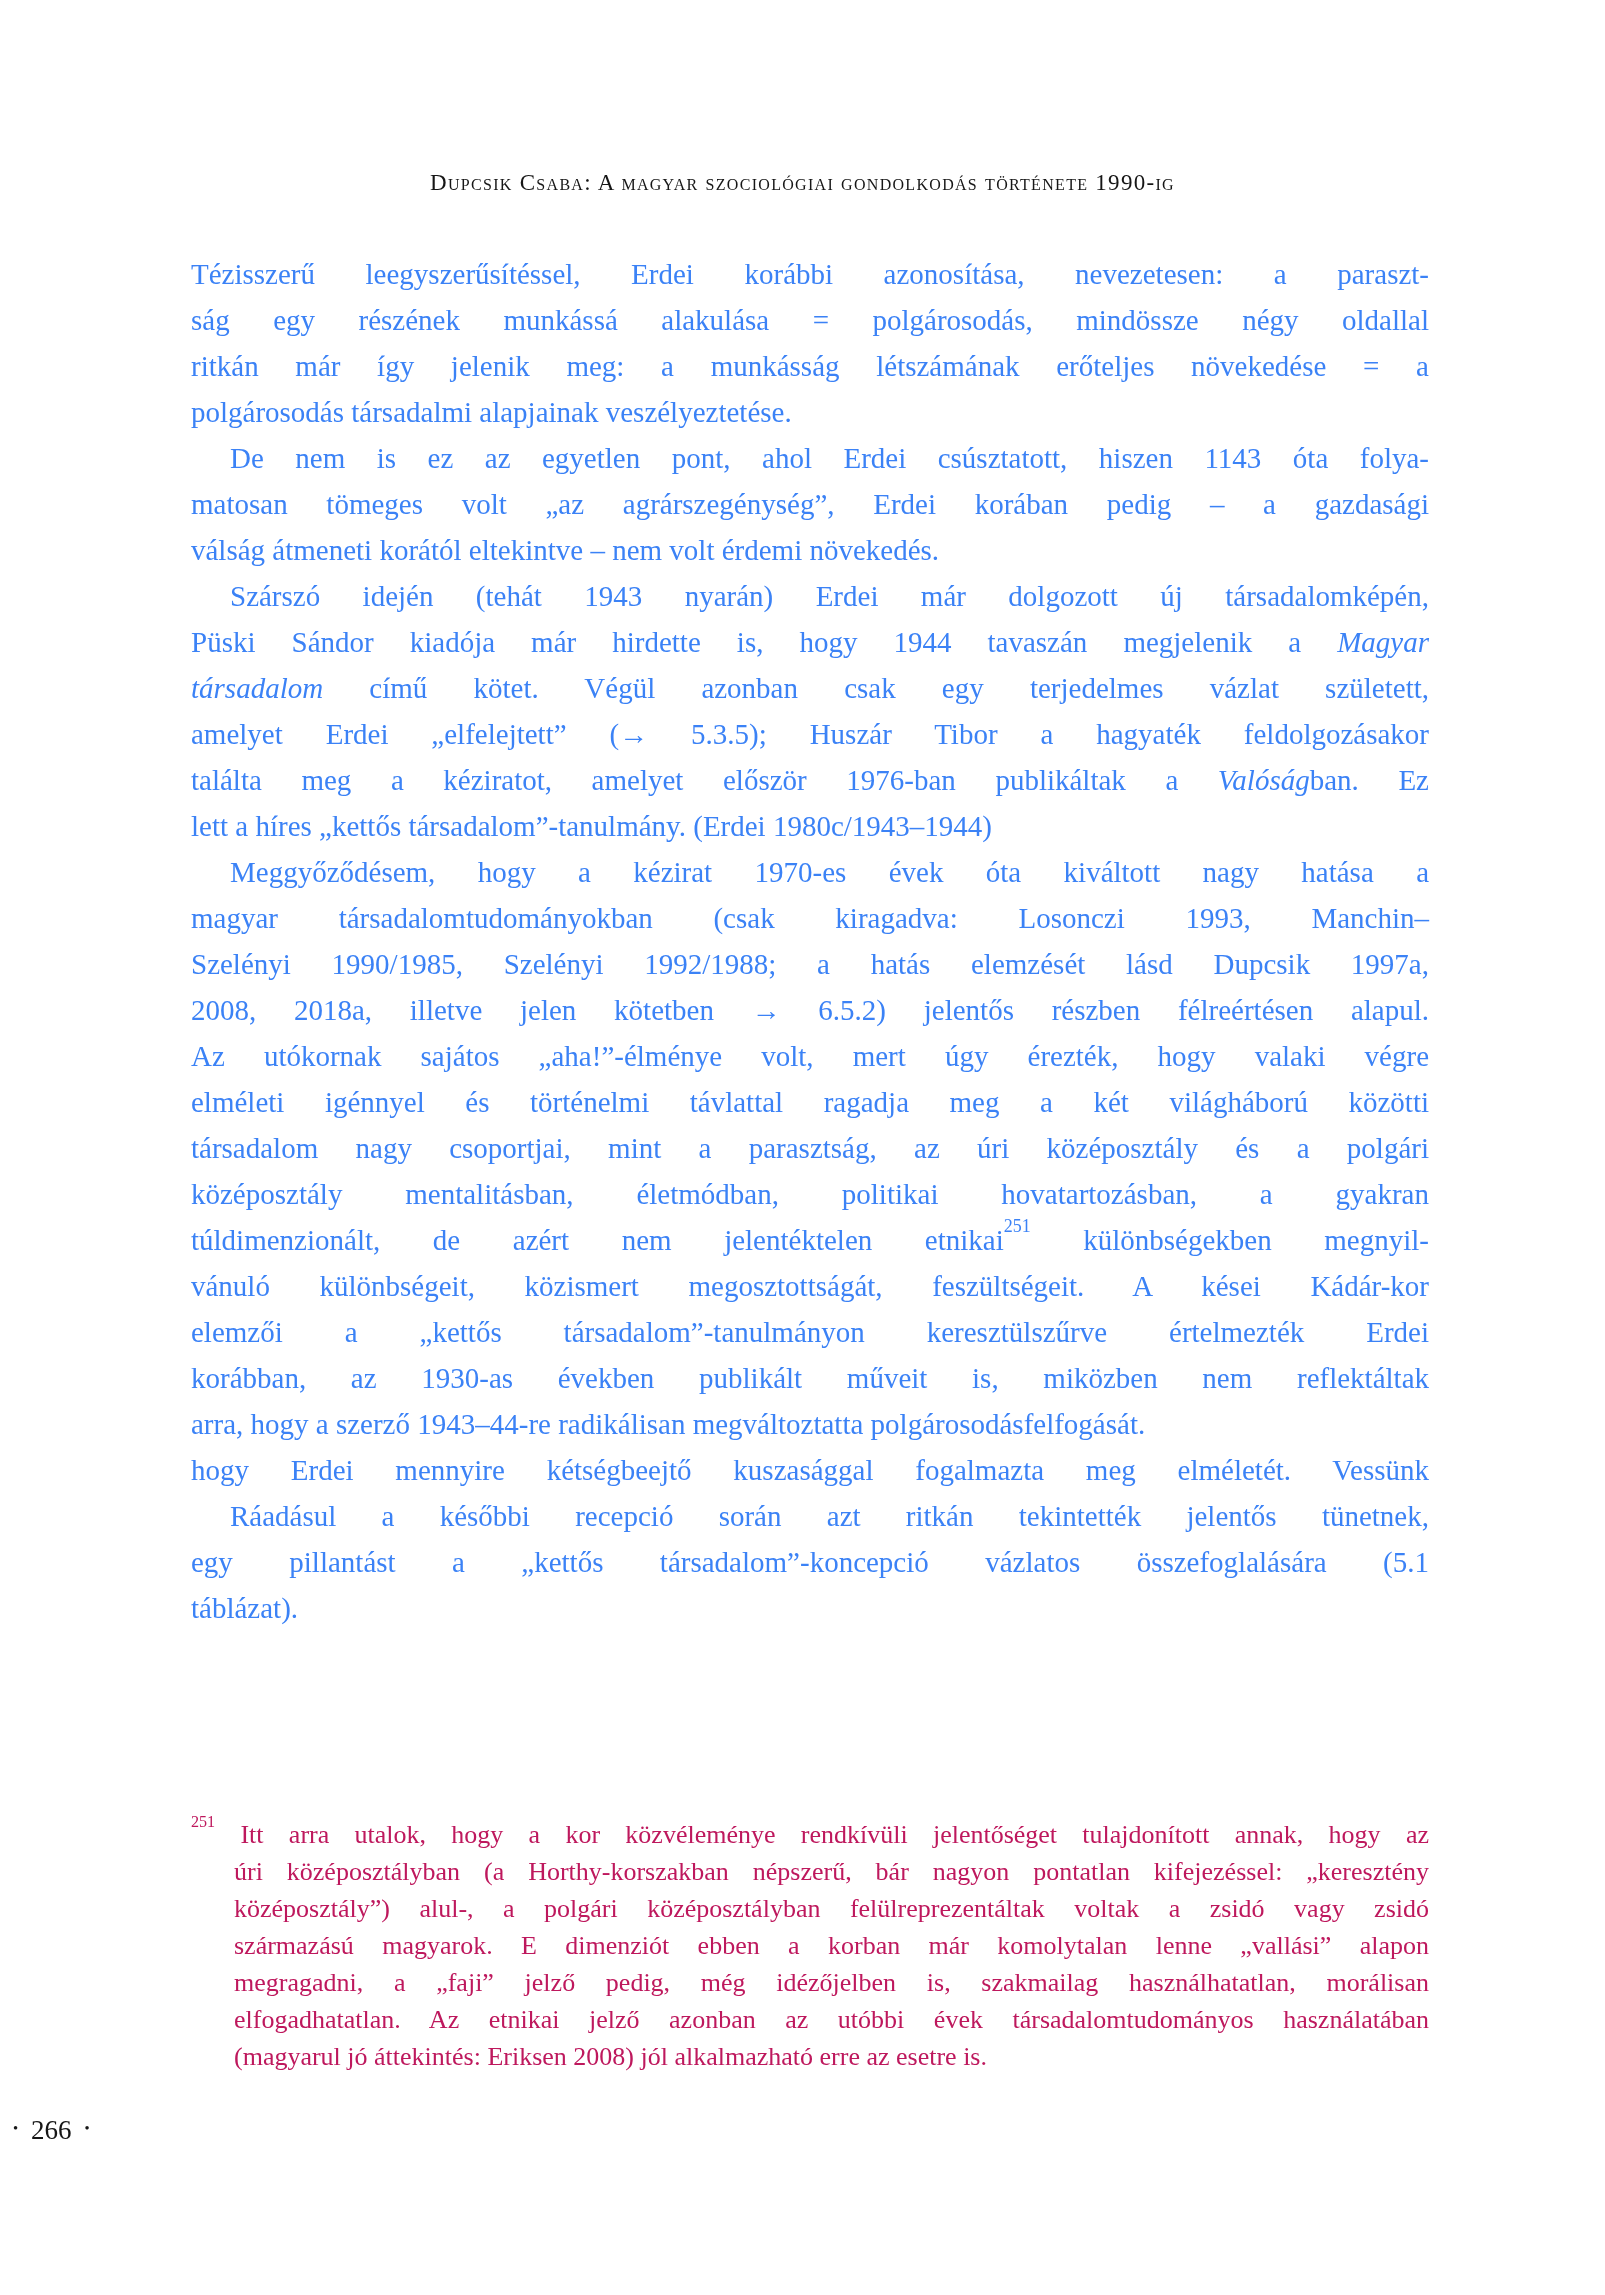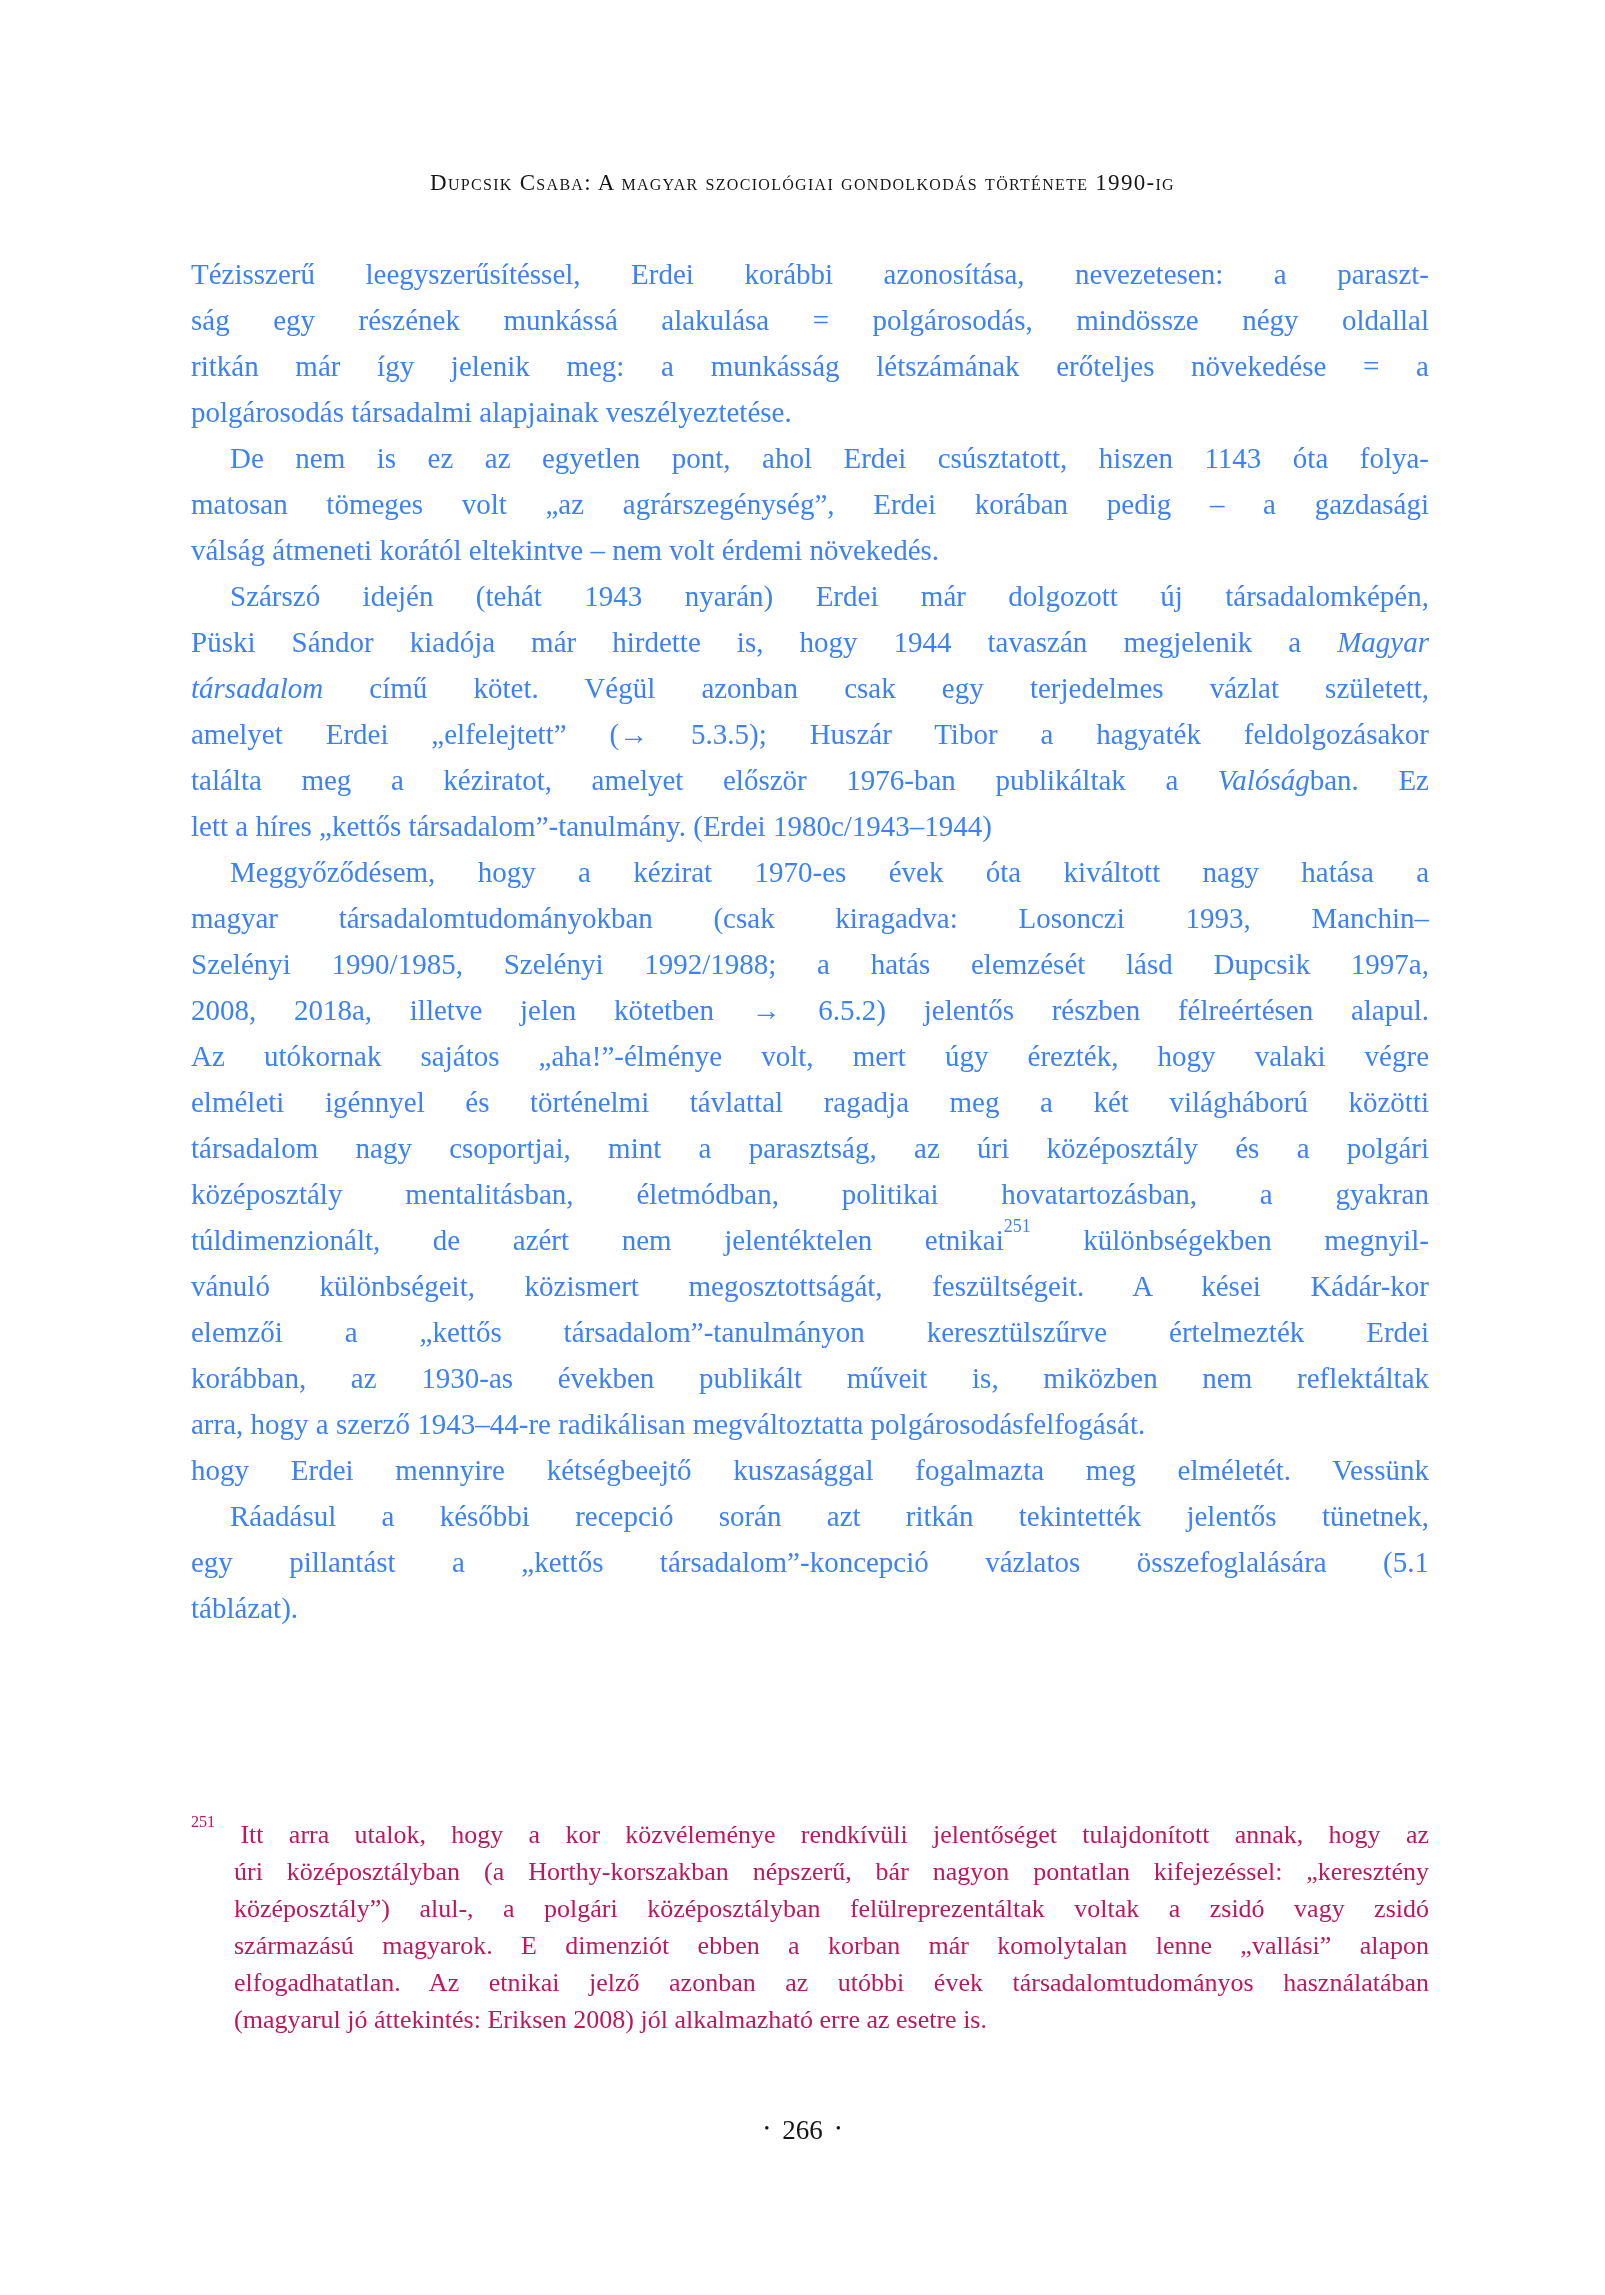--- a/index.html
+++ b/index.html
@@ -60,21 +60,20 @@
     text-align-last: justify;
     padding-left: 43px;
   }
   .fnline.fnfirst { text-indent: -43px; }
   .fnline.last { text-align-last: left; }
   .page-footer {
     position: absolute;
     top: 2115px;
     left: 0;
     width: 100%;
-    text-align: center;
     font-size: 27px;
     color: #161616;
   }
   .bullet {
     font-size: 14.6px;
     vertical-align: 6px;
     margin: 0 13px;
     display: inline-block;
   }
 </style>
@@ -117,20 +116,21 @@
       <div class="line">egy pillantást a „kettős társadalom”-koncepció vázlatos összefoglalására (5.1</div>
       <div class="line last">táblázat).</div>
     </div>
 
   <div class="footnote">
     <div>
         <div class="fnline fnfirst"><sup>251</sup> Itt arra utalok, hogy a kor közvéleménye rendkívüli jelentőséget tulajdonított annak, hogy az</div>
         <div class="fnline">úri középosztályban (a Horthy-korszakban népszerű, bár nagyon pontatlan kifejezéssel: „keresztény</div>
         <div class="fnline">középosztály”) alul-, a polgári középosztályban felülreprezentáltak voltak a zsidó vagy zsidó</div>
         <div class="fnline">származású magyarok. E dimenziót ebben a korban már komolytalan lenne „vallási” alapon</div>
+        <div class="fnline">megragadni, a „faji” jelző pedig, még idézőjelben is, szakmailag használhatatlan, morálisan</div>
         <div class="fnline">elfogadhatatlan. Az etnikai jelző azonban az utóbbi évek társadalomtudományos használatában</div>
         <div class="fnline last">(magyarul jó áttekintés: Eriksen 2008) jól alkalmazható erre az esetre is.</div>
       </div>
   </div>
 
   <div class="page-footer">
     <span class="bullet">•</span><span>266</span><span class="bullet">•</span>
   </div>
 
 </div>

